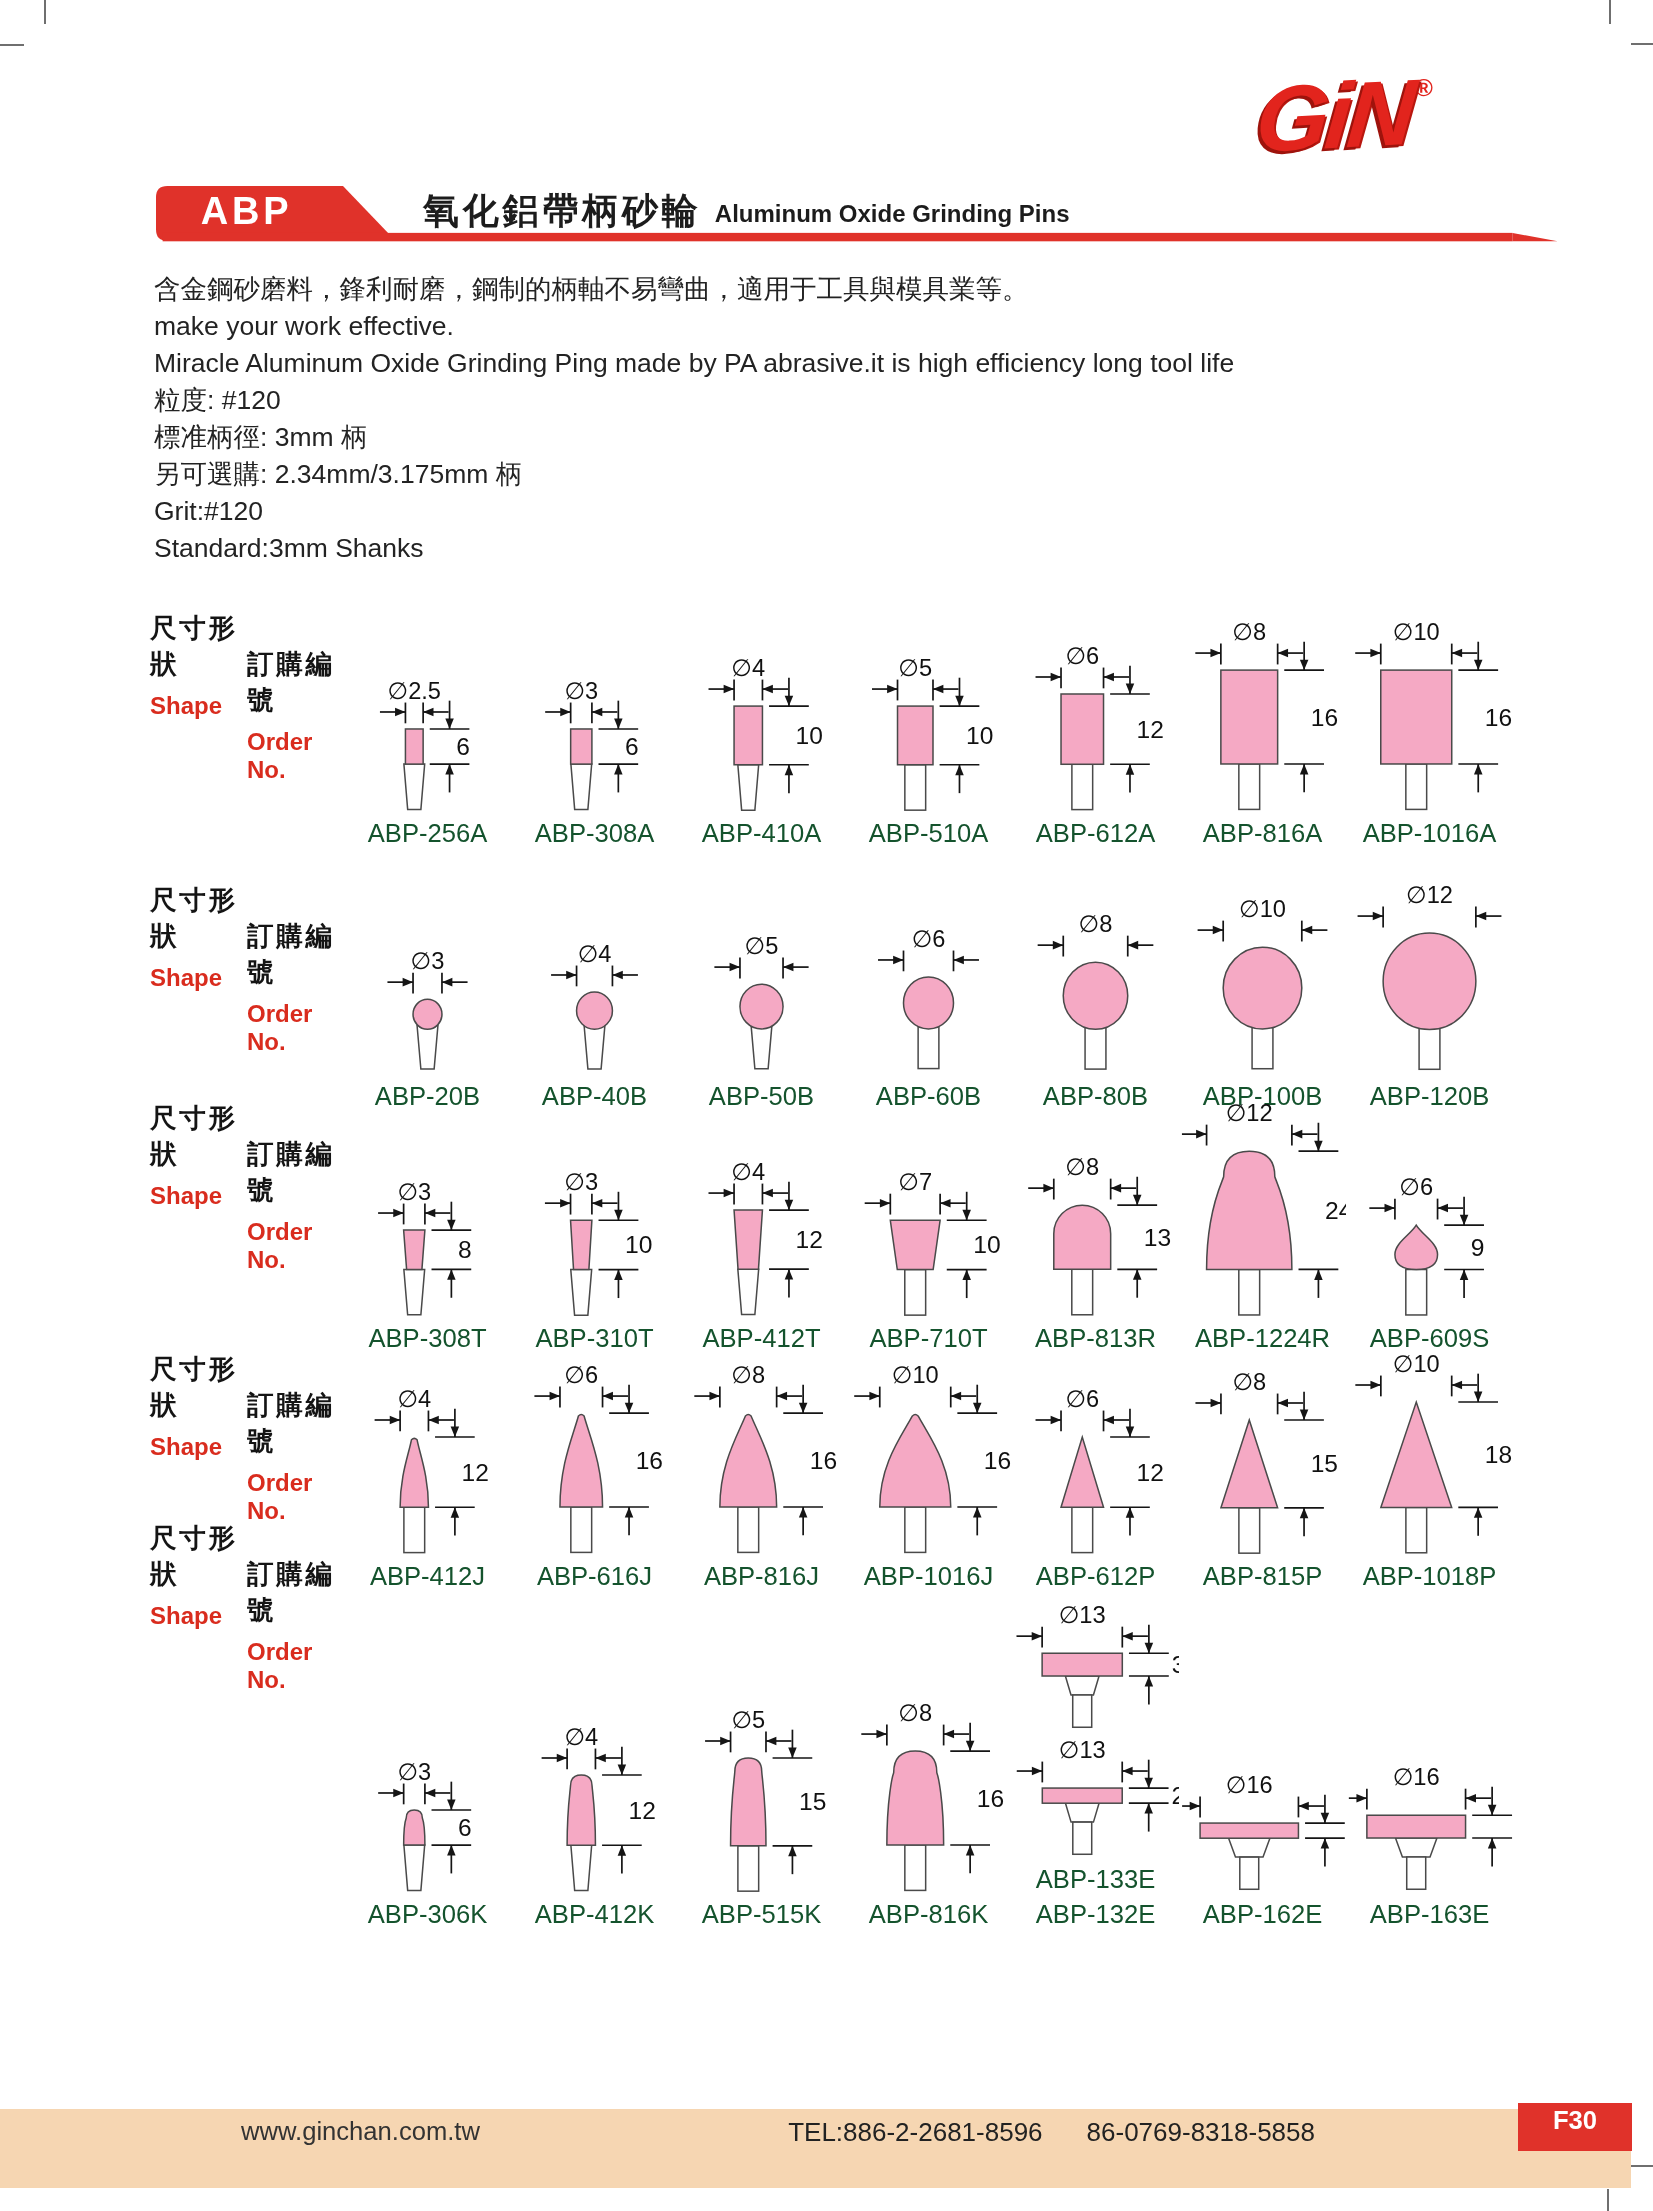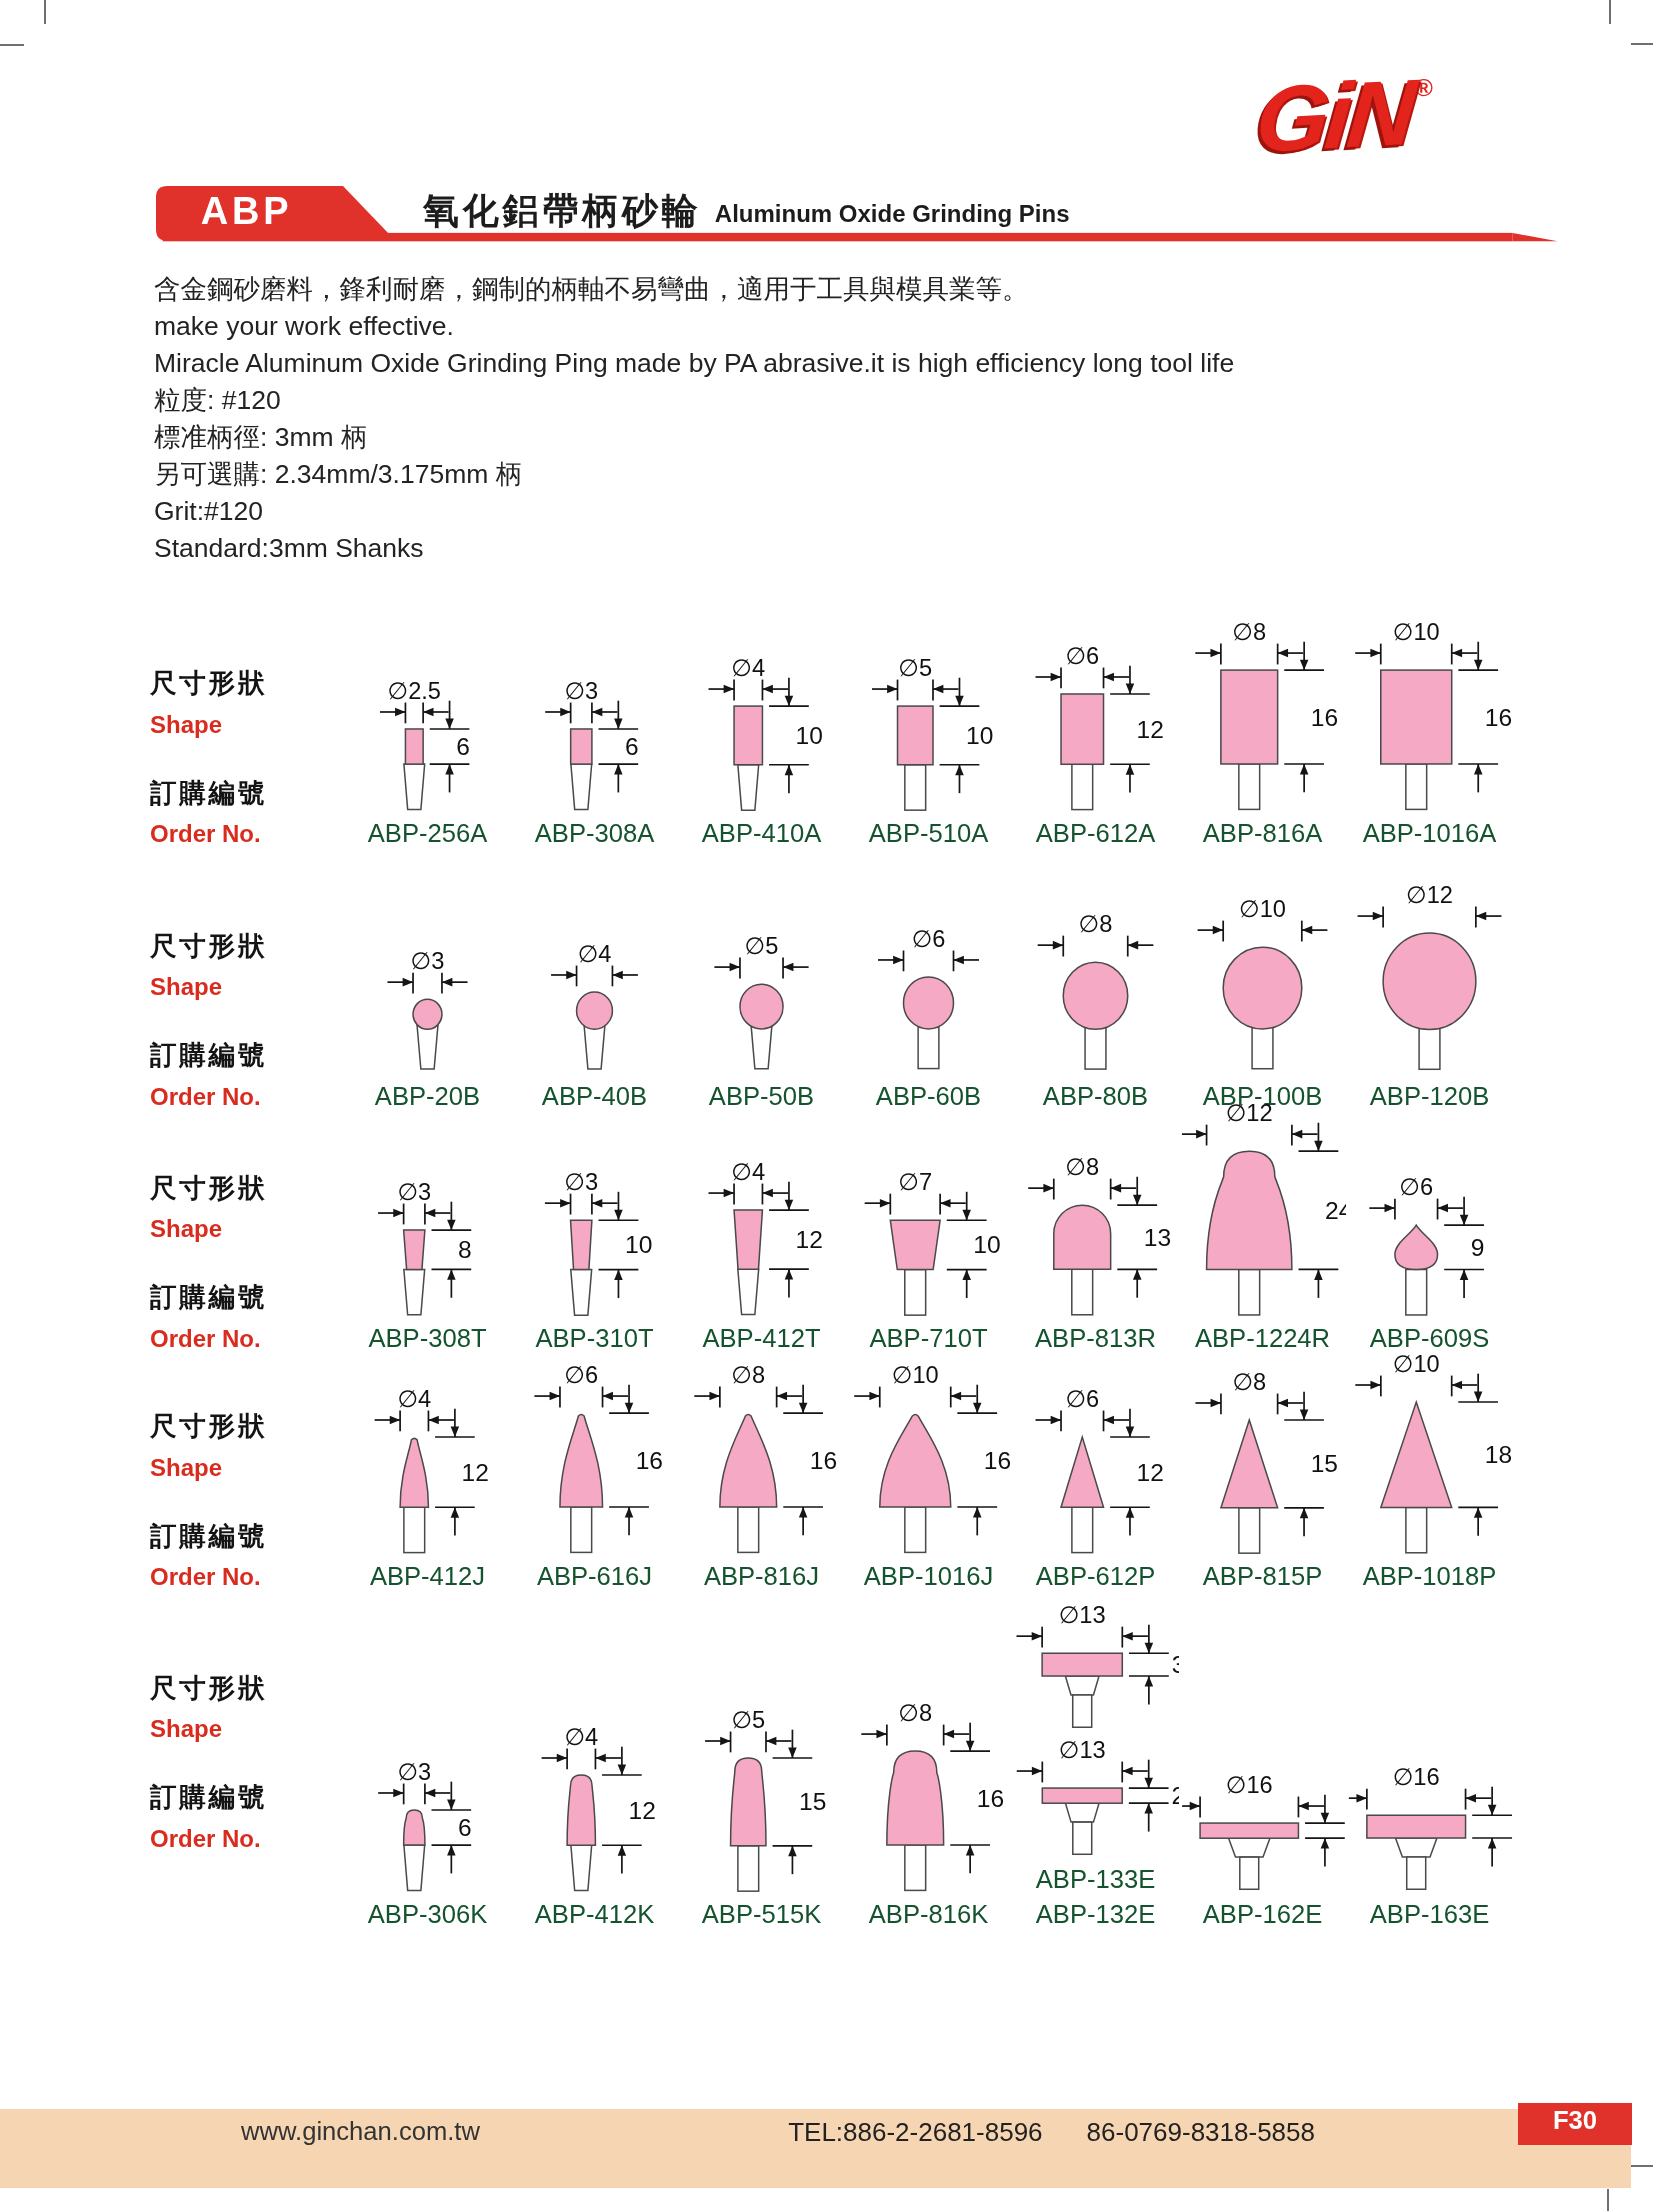--- a/index.html
+++ b/index.html
@@ -19,32 +19,32 @@
         font-size:38px;font-weight:800;letter-spacing:3.8px;}
   .title{position:absolute;left:423px;top:184px;height:55px;display:flex;align-items:center;}
   .title .zh{font-size:36px;font-weight:700;letter-spacing:3.8px;color:#1c1c1c;}
   .title .en{font-size:24px;font-weight:700;margin-left:13.2px;margin-top:5.7px;color:#1c1c1c;}
   .rule{position:absolute;left:156px;top:231px;}
   
   .desc{position:absolute;left:154px;top:271px;font-size:26.5px;line-height:37px;color:#232323;}
   
   .prow{position:absolute;left:150px;width:1363px;display:grid;
         grid-template-columns:194px repeat(7,167px);align-items:end;}
-  .rlab{display:flex;flex-direction:column;justify-content:flex-end;height:100%;}
+  .rlab{display:flex;flex-direction:row;justify-content:flex-end;height:100%;}
   .rlab .lzh{font-size:26.5px;font-weight:600;letter-spacing:2.8px;color:#141414;}
   .rlab .len{font-size:24px;font-weight:700;color:var(--red-label);margin-top:9.5px;}
   .rlab .g2{margin-top:36px;}
   .cell{display:flex;flex-direction:column;align-items:center;justify-content:flex-end;}
   .cell svg{display:block;}
   .ord{font-size:25.6px;color:#14532d;margin-top:5.7px;white-space:nowrap;}
   
   .footer{position:absolute;left:0;top:2109px;width:1631px;height:79px;background:var(--peach);}
   .site{position:absolute;left:241px;top:2117px;font-size:25.6px;color:#333;}
   .tels{position:absolute;right:338px;top:2117px;font-size:26px;color:#222;display:flex;gap:44px;}
-  .pageno{position:absolute;left:1518px;top:2103px;width:114px;height:42px;background:var(--red);
+  .pageno{position:absolute;left:1518px;top:2103px;width:114px;height:48px;background:var(--red);
         color:#fff;font-size:25.6px;font-weight:800;text-align:center;line-height:34px;}
 </style>
 </head>
 <body>
 
 <div class="page" style="--red: #e0322a; --logo-red: #e2241d; --red-label: #d92c1e; --pink: #f5a9c4; --peach: #f6d6b2;">
 
   <div class="crop" style="left:44px;top:0;width:1.9px;height:24px;"></div>
   <div class="crop" style="left:0;top:44px;width:24px;height:1.9px;"></div>
   <div class="crop" style="left:1609px;top:0;width:1.9px;height:24px;"></div>

